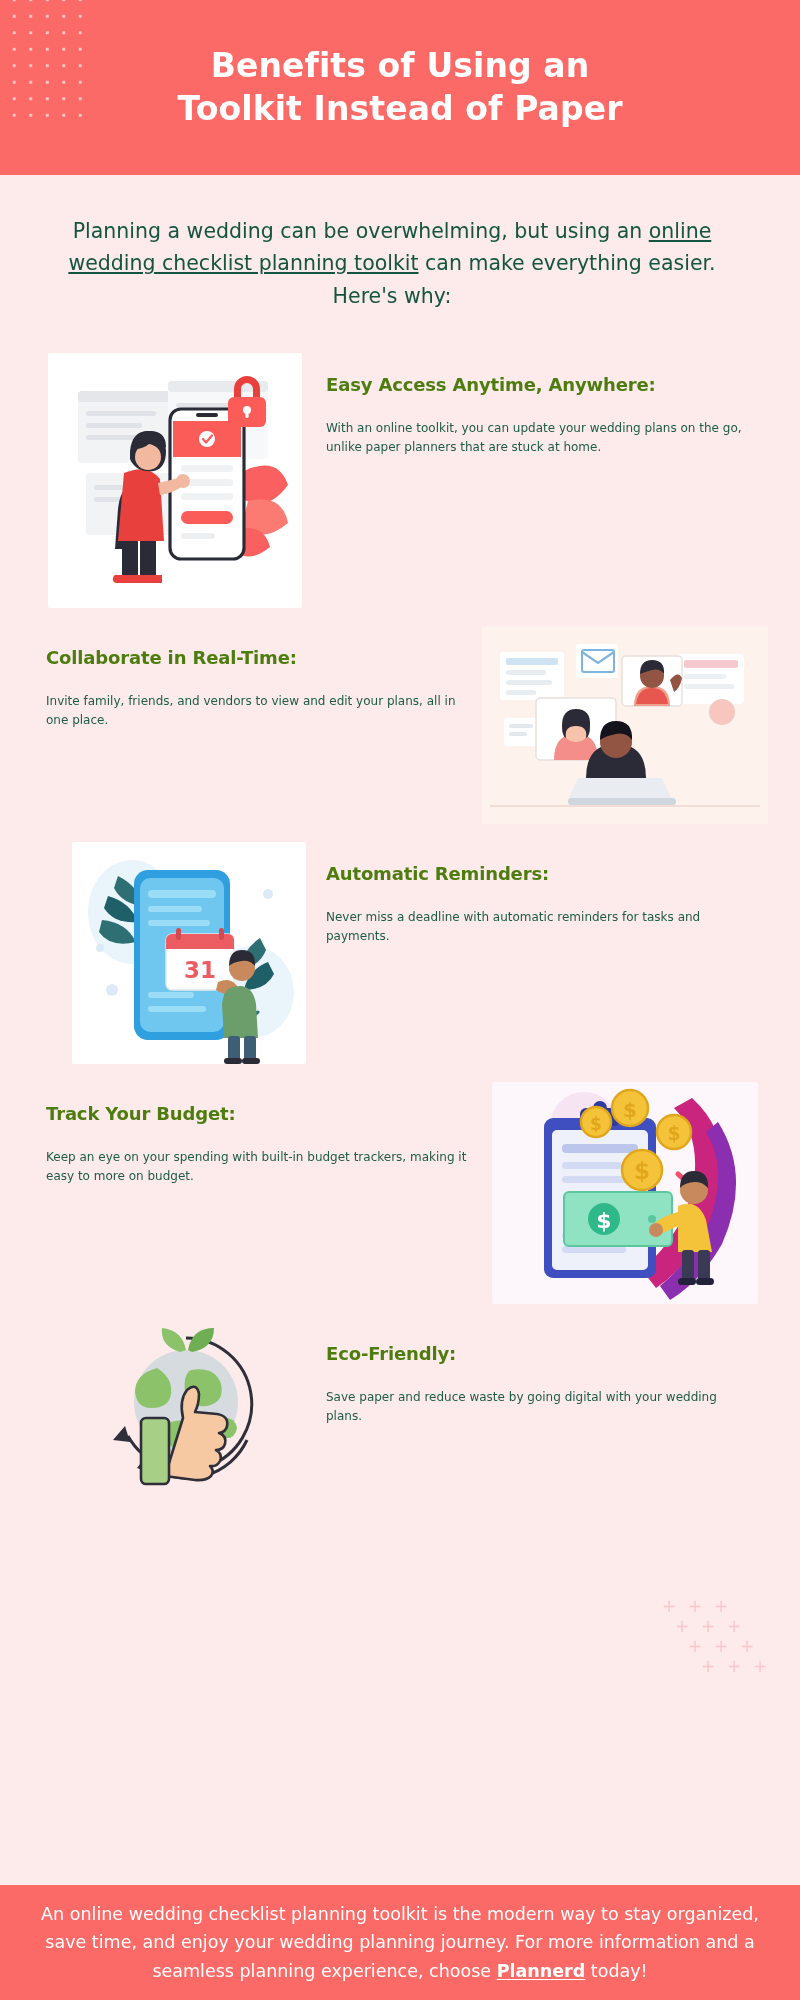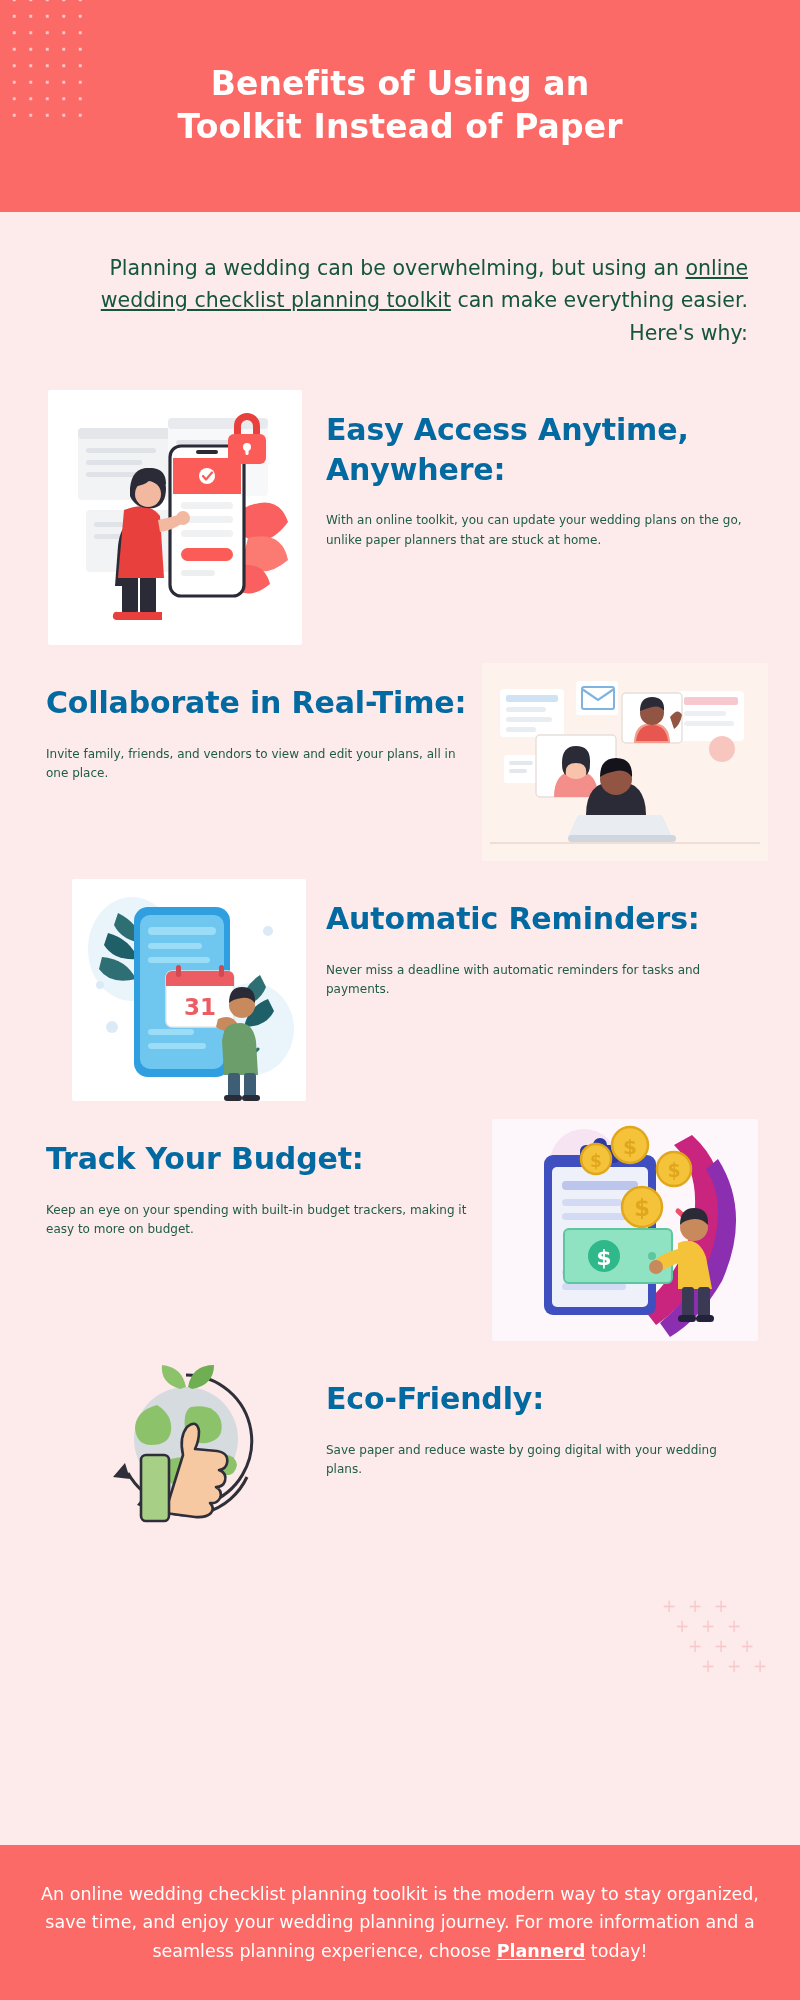--- a/index.html
+++ b/index.html
@@ -21,21 +21,21 @@
     width: 800px;
     height: 2000px;
     background: #fdeaea;
     overflow: hidden;
   }
 
   
   .header {
     position: relative;
     width: 800px;
-    height: 212px;
+    height: 175px;
     background: #fb6a66;
     display: flex;
     align-items: center;
     justify-content: flex-end;
     overflow: hidden;
   }
 
   .header-dots {
     position: absolute;
     top: 0;
@@ -58,21 +58,21 @@
     font-weight: 600;
     letter-spacing: 0.1px;
     padding: 0 40px;
     width: 100%;
   }
   .header-title .tline { display: block; }
 
   
   .intro {
     padding: 40px 52px 10px 36px;
-    text-align: right;
+    text-align: center;
   }
   .intro-text {
     color: #14553f;
     font-size: 20.5px;
     line-height: 1.58;
     font-weight: 400;
   }
   .intro-link {
     color: #14553f;
     text-decoration: underline;
@@ -109,23 +109,23 @@
     display: block;
   }
 
   .copy {
     flex: 1 1 auto;
     padding-top: 20px;
     min-width: 0;
   }
 
   .sec-title {
-    color: #0369a1;
+    color: #4d7c0f;
     font-weight: 700;
-    font-size: 30px;
+    font-size: 18px;
     line-height: 1.32;
     letter-spacing: -0.15px;
     margin-bottom: 22px;
   }
 
   .sec-body {
     color: #1d5c47;
     font-size: 12px;
     line-height: 1.62;
     font-weight: 400;
@@ -147,21 +147,21 @@
     line-height: 1;
     font-weight: 400;
   }
 
   
   .footer {
     position: absolute;
     left: 0;
     bottom: 0;
     width: 800px;
-    height: 155px;
+    height: 115px;
     background: #fb6a66;
     display: flex;
     align-items: center;
     justify-content: center;
     padding: 0 28px;
     overflow: hidden;
   }
   .footer-text {
     color: #ffffff;
     text-align: center;

